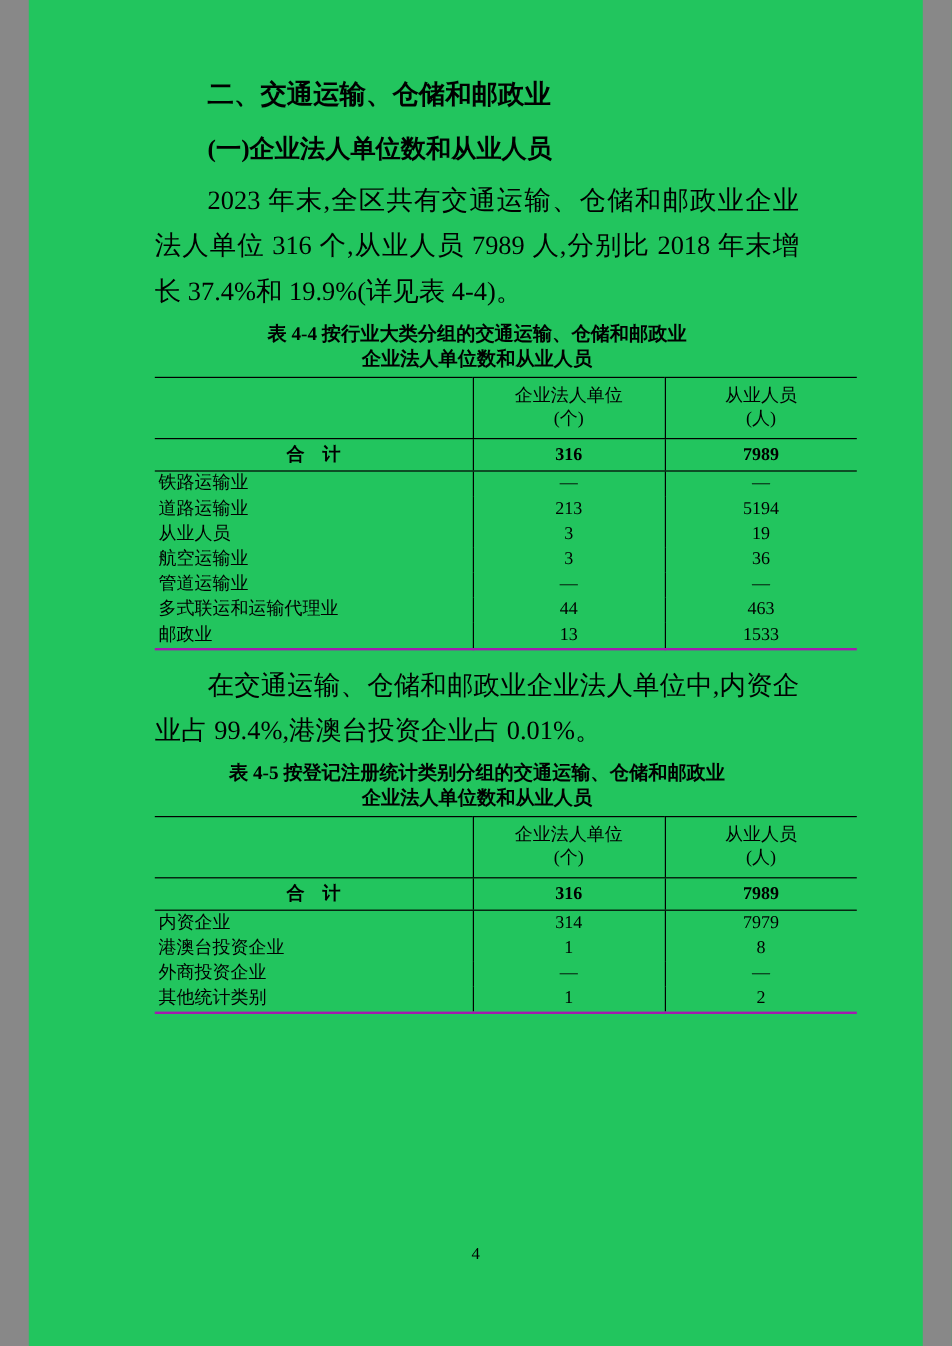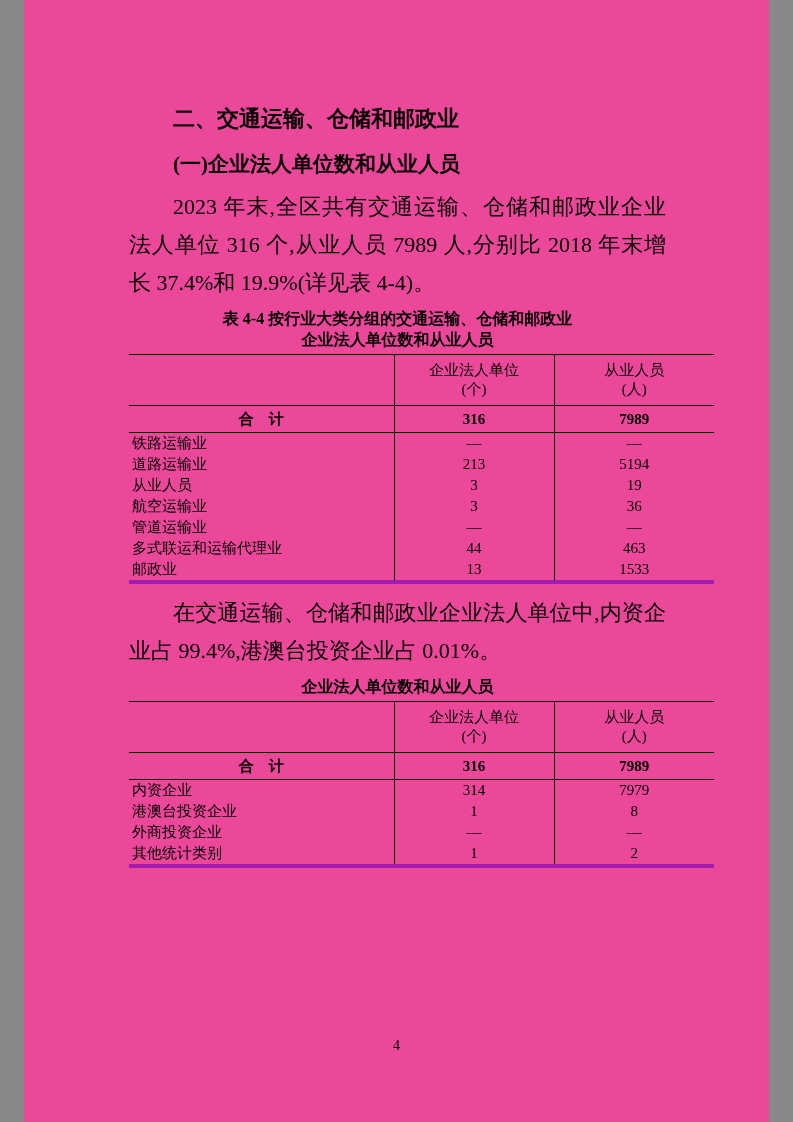--- a/index.html
+++ b/index.html
@@ -1,19 +1,19 @@
 <!DOCTYPE html>
 <html><head>
 <meta charset="utf-8">
 <style>
   html,body{margin:0;padding:0;background:#888;}
   .page{
-    width:745px;height:1122px;margin:0 auto;background:#ec4899;
+    width:745px;height:1122px;margin:0 auto;background:#22c55e;
     position:relative;box-sizing:border-box;
-    padding:104px 103px 0 105px;
+    padding:64px 103px 0 105px;
     font-family:"Liberation Serif","DejaVu Serif",serif;
     color:#000;
   }
   .heading{
     font-family:"Liberation Sans","DejaVu Sans",sans-serif;
     font-weight:bold;font-size:22px;line-height:30px;
     margin:0 0 16px 44px;
   }
   .subheading{
     font-weight:bold;font-size:21px;line-height:28px;
@@ -23,21 +23,21 @@
     font-size:22px;line-height:38px;text-align:justify;
     text-indent:2em;margin:4px 0 6px 0;
   }
   .tbl-caption{
     text-align:center;font-weight:bold;font-size:16px;line-height:21px;
     margin:4px 0 2px 0;
   }
   .stat-table{
     width:585px;border-collapse:collapse;table-layout:fixed;
     font-size:15px;line-height:19px;
-    border-top:1px solid #000;border-bottom:4px solid #a21caf;
+    border-top:1px solid #000;border-bottom:2px solid #a21caf;
     margin:4px 0 10px 0;
   }
   .stat-table col.c-label{width:265px;}
   .stat-table col.c-num{width:160px;}
   .stat-table th,.stat-table td{padding:0;vertical-align:middle;}
   .stat-table thead th{
     border-bottom:1px solid #000;height:50px;
     text-align:center;font-weight:normal;
   }
   .stat-table .v{border-left:1px solid #000;}
@@ -125,20 +125,21 @@
         <td class="label">邮政业</td>
         <td class="v">13</td>
         <td class="v">1533</td>
       </tr>
     </tbody>
   </table>
 
   <p class="para">在交通运输、仓储和邮政业企业法人单位中,内资企业占 99.4%,港澳台投资企业占 0.01%。</p>
 
   <div class="tbl-caption">
+    <span class="hdr-line">表 4-5  按登记注册统计类别分组的交通运输、仓储和邮政业</span>
     <span class="hdr-line">企业法人单位数和从业人员</span>
   </div>
 
   <table class="stat-table">
     <colgroup>
         <col class="c-label">
         <col class="c-num">
         <col class="c-num">
       </colgroup>
     <thead>

